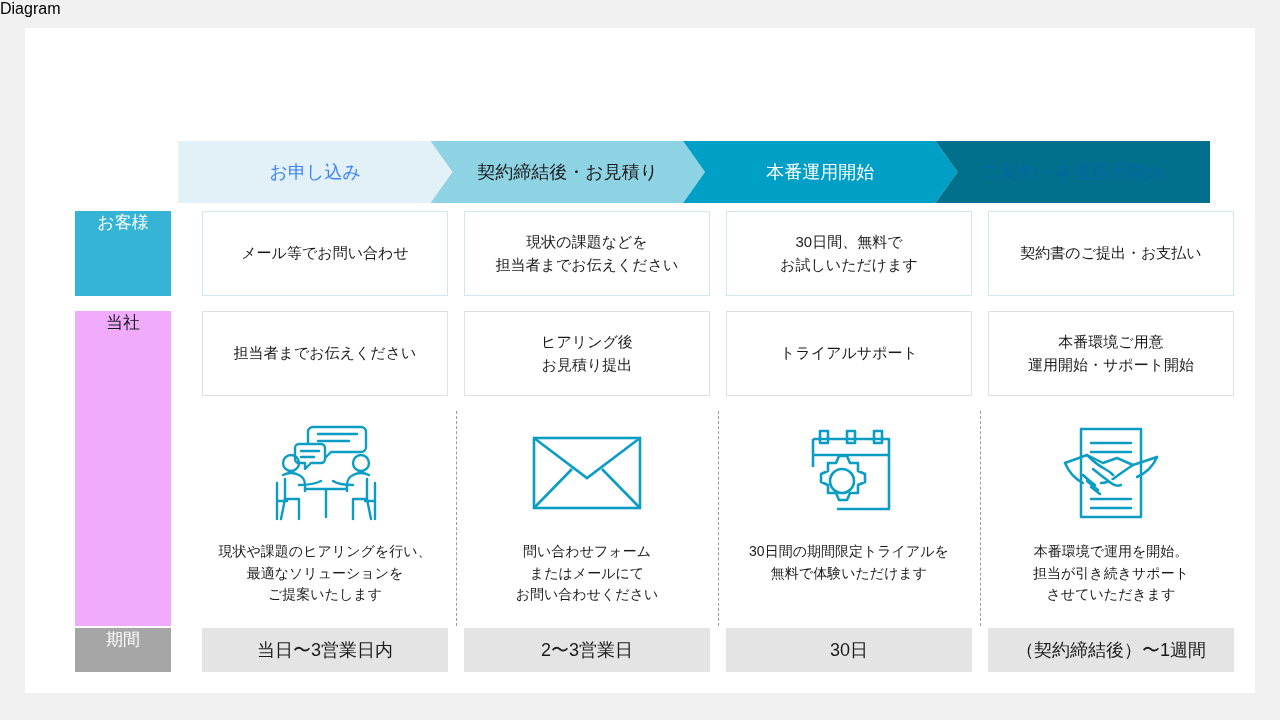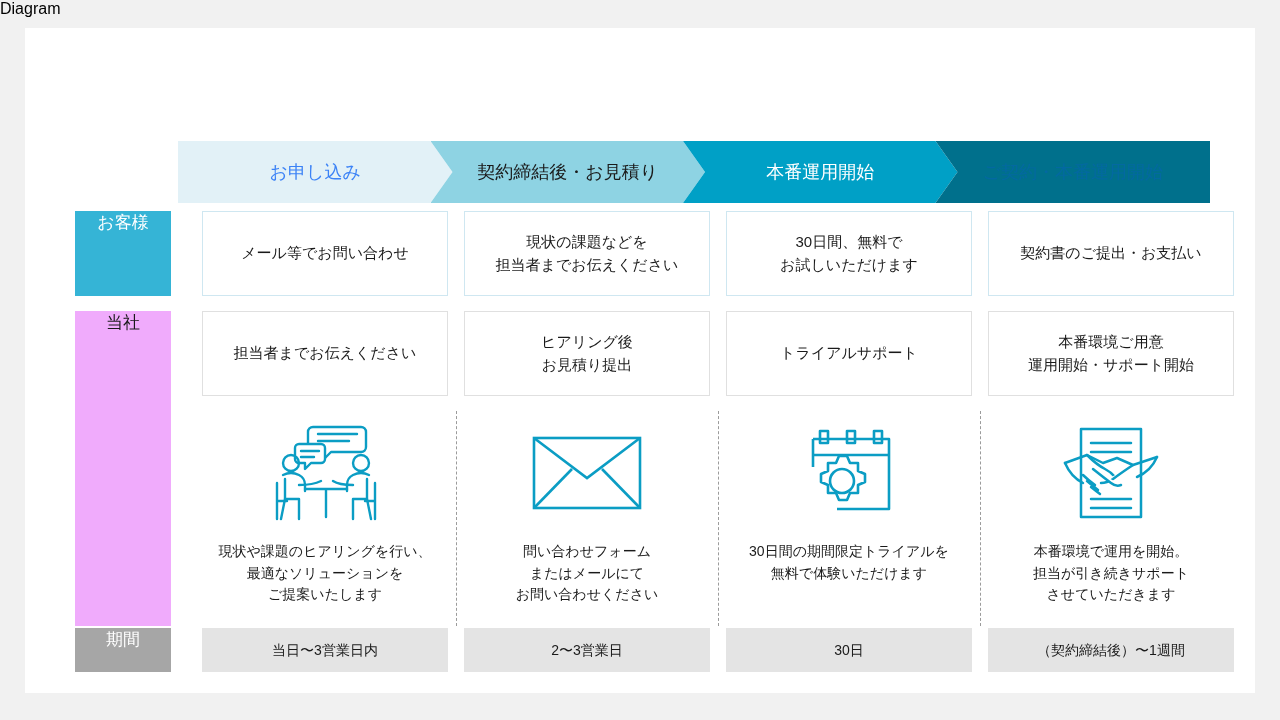--- a/index.html
+++ b/index.html
@@ -137,21 +137,21 @@
 
   .band-company { top: 283px; height: 85px; }
   .band-company .cell {
     border: 1px solid #e0e0e0;
     background: #ffffff;
   }
 
   .band-period { top: 600px; height: 44px; }
   .band-period .cell {
     background: #e4e4e4;
-    font-size: 14px;
+    font-size: 18px;
   }
 
   
   .band-icons {
     top: 383px;
     height: 215px;
   }
   .band-icons .cell {
     flex-direction: column;
     justify-content: flex-start;

